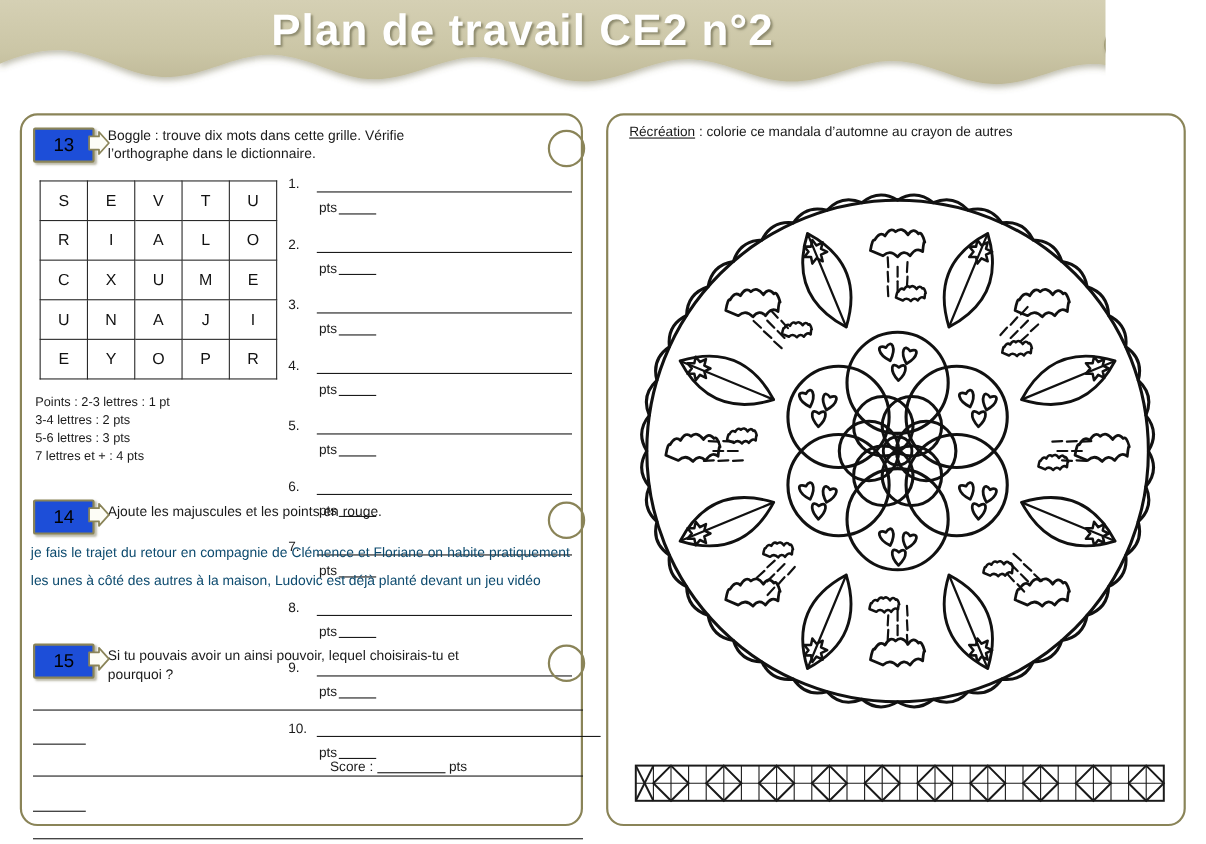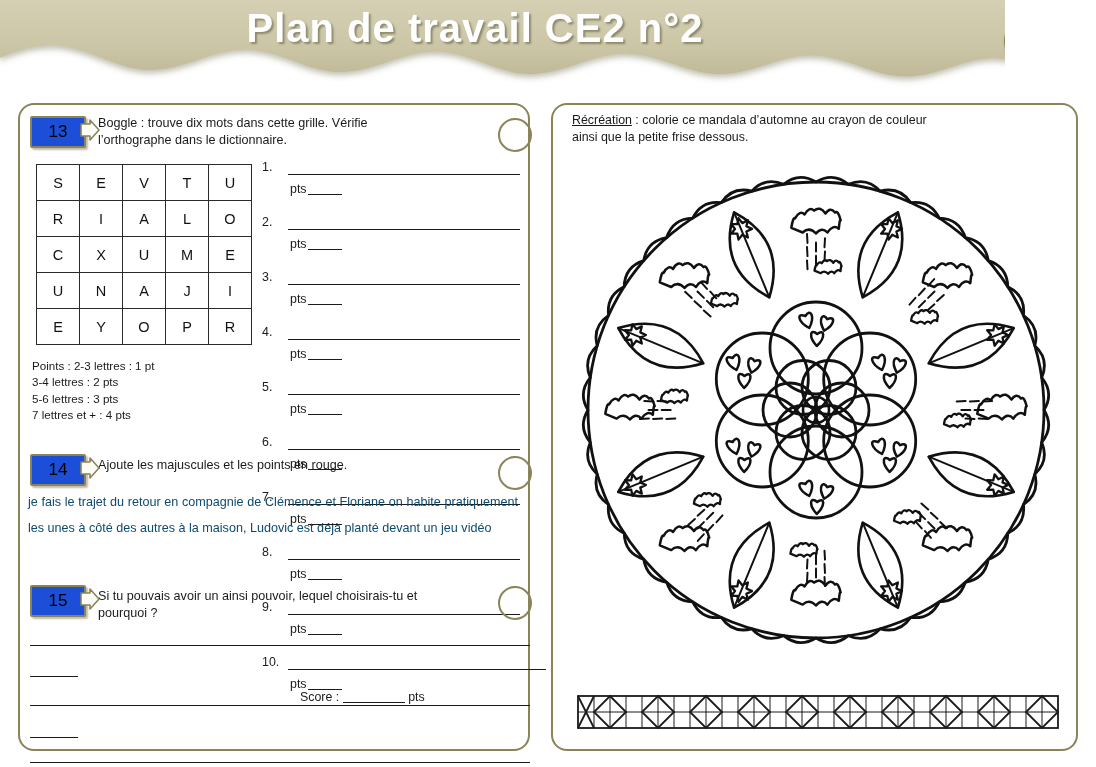--- a/index.html
+++ b/index.html
@@ -375,22 +375,21 @@
 
 <div class="wline" style="left:30px; top:645px; width:500px;"></div>
 <div class="wline" style="left:30px; top:676px; width:48px;"></div>
 <div class="wline" style="left:30px; top:705px; width:500px;"></div>
 <div class="wline" style="left:30px; top:737px; width:48px;"></div>
 <div class="wline" style="left:30px; top:762px; width:500px;"></div>
 
 <div class="panel panel-right"></div>
 
 <div class="rec-text">
-  <span class="rec-underline">Récréation</span><span> : colorie ce mandala d’automne au crayon de couleur</span>
-  <div>ainsi que la petite frise dessous.</div>
+  <span class="rec-underline">Récréation</span><span> : colorie ce mandala d’automne au crayon de autres</span>
 </div>
 
 <svg class="mandala" viewBox="0 0 500 500">
   <g fill="none" stroke="#111111" stroke-width="2.6" stroke-linecap="round" stroke-linejoin="round">
 
     <g id="scallops">
         <path d="M250.0,22.0 Q267.1,11.6 282.4,24.3 Q300.8,16.5 314.2,31.2 Q333.5,26.1 344.7,42.6 Q364.5,40.2 373.3,58.2 Q393.2,58.7 399.3,77.7 Q419.0,81.0 422.3,100.7 Q441.3,106.8 441.8,126.7 Q459.8,135.5 457.4,155.3 Q473.9,166.5 468.8,185.8 Q483.5,199.2 475.7,217.6 Q488.4,232.9 478.0,250.0 Q488.4,267.1 475.7,282.4 Q483.5,300.8 468.8,314.2 Q473.9,333.5 457.4,344.7 Q459.8,364.5 441.8,373.3 Q441.3,393.2 422.3,399.3 Q419.0,419.0 399.3,422.3 Q393.2,441.3 373.3,441.8 Q364.5,459.8 344.7,457.4 Q333.5,473.9 314.2,468.8 Q300.8,483.5 282.4,475.7 Q267.1,488.4 250.0,478.0 Q232.9,488.4 217.6,475.7 Q199.2,483.5 185.8,468.8 Q166.5,473.9 155.3,457.4 Q135.5,459.8 126.7,441.8 Q106.8,441.3 100.7,422.3 Q81.0,419.0 77.7,399.3 Q58.7,393.2 58.2,373.3 Q40.2,364.5 42.6,344.7 Q26.1,333.5 31.2,314.2 Q16.5,300.8 24.3,282.4 Q11.6,267.1 22.0,250.0 Q11.6,232.9 24.3,217.6 Q16.5,199.2 31.2,185.8 Q26.1,166.5 42.6,155.3 Q40.2,135.5 58.2,126.7 Q58.7,106.8 77.7,100.7 Q81.0,81.0 100.7,77.7 Q106.8,58.7 126.7,58.2 Q135.5,40.2 155.3,42.6 Q166.5,26.1 185.8,31.2 Q199.2,16.5 217.6,24.3 Q232.9,11.6 250.0,22.0 Z" stroke-width="2.8"></path>
       </g>
 
     <circle cx="250" cy="250" r="228" stroke-width="2.8"></circle>

